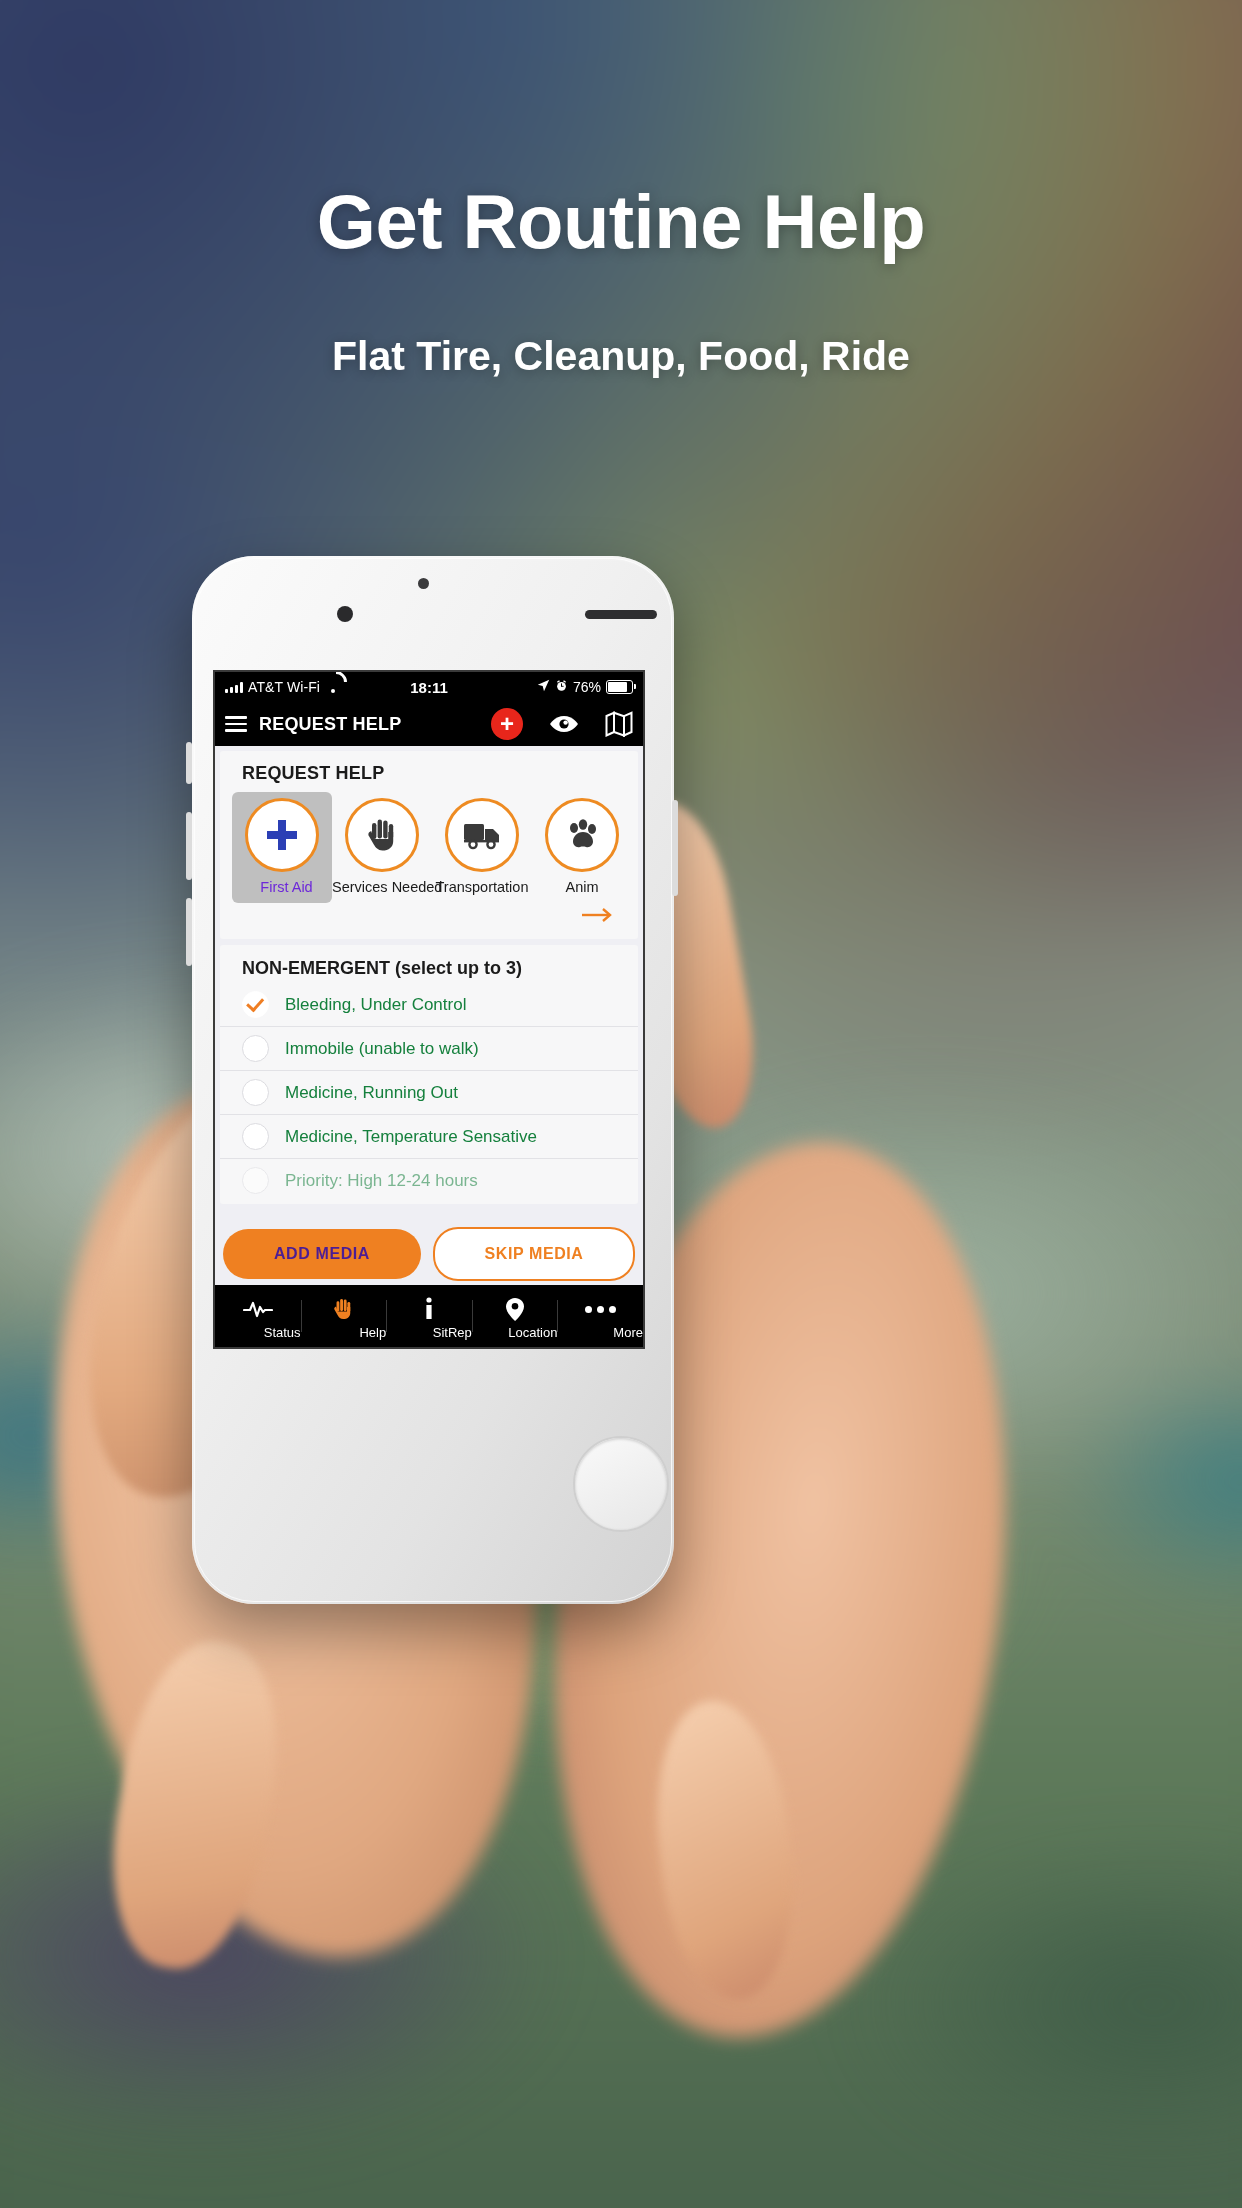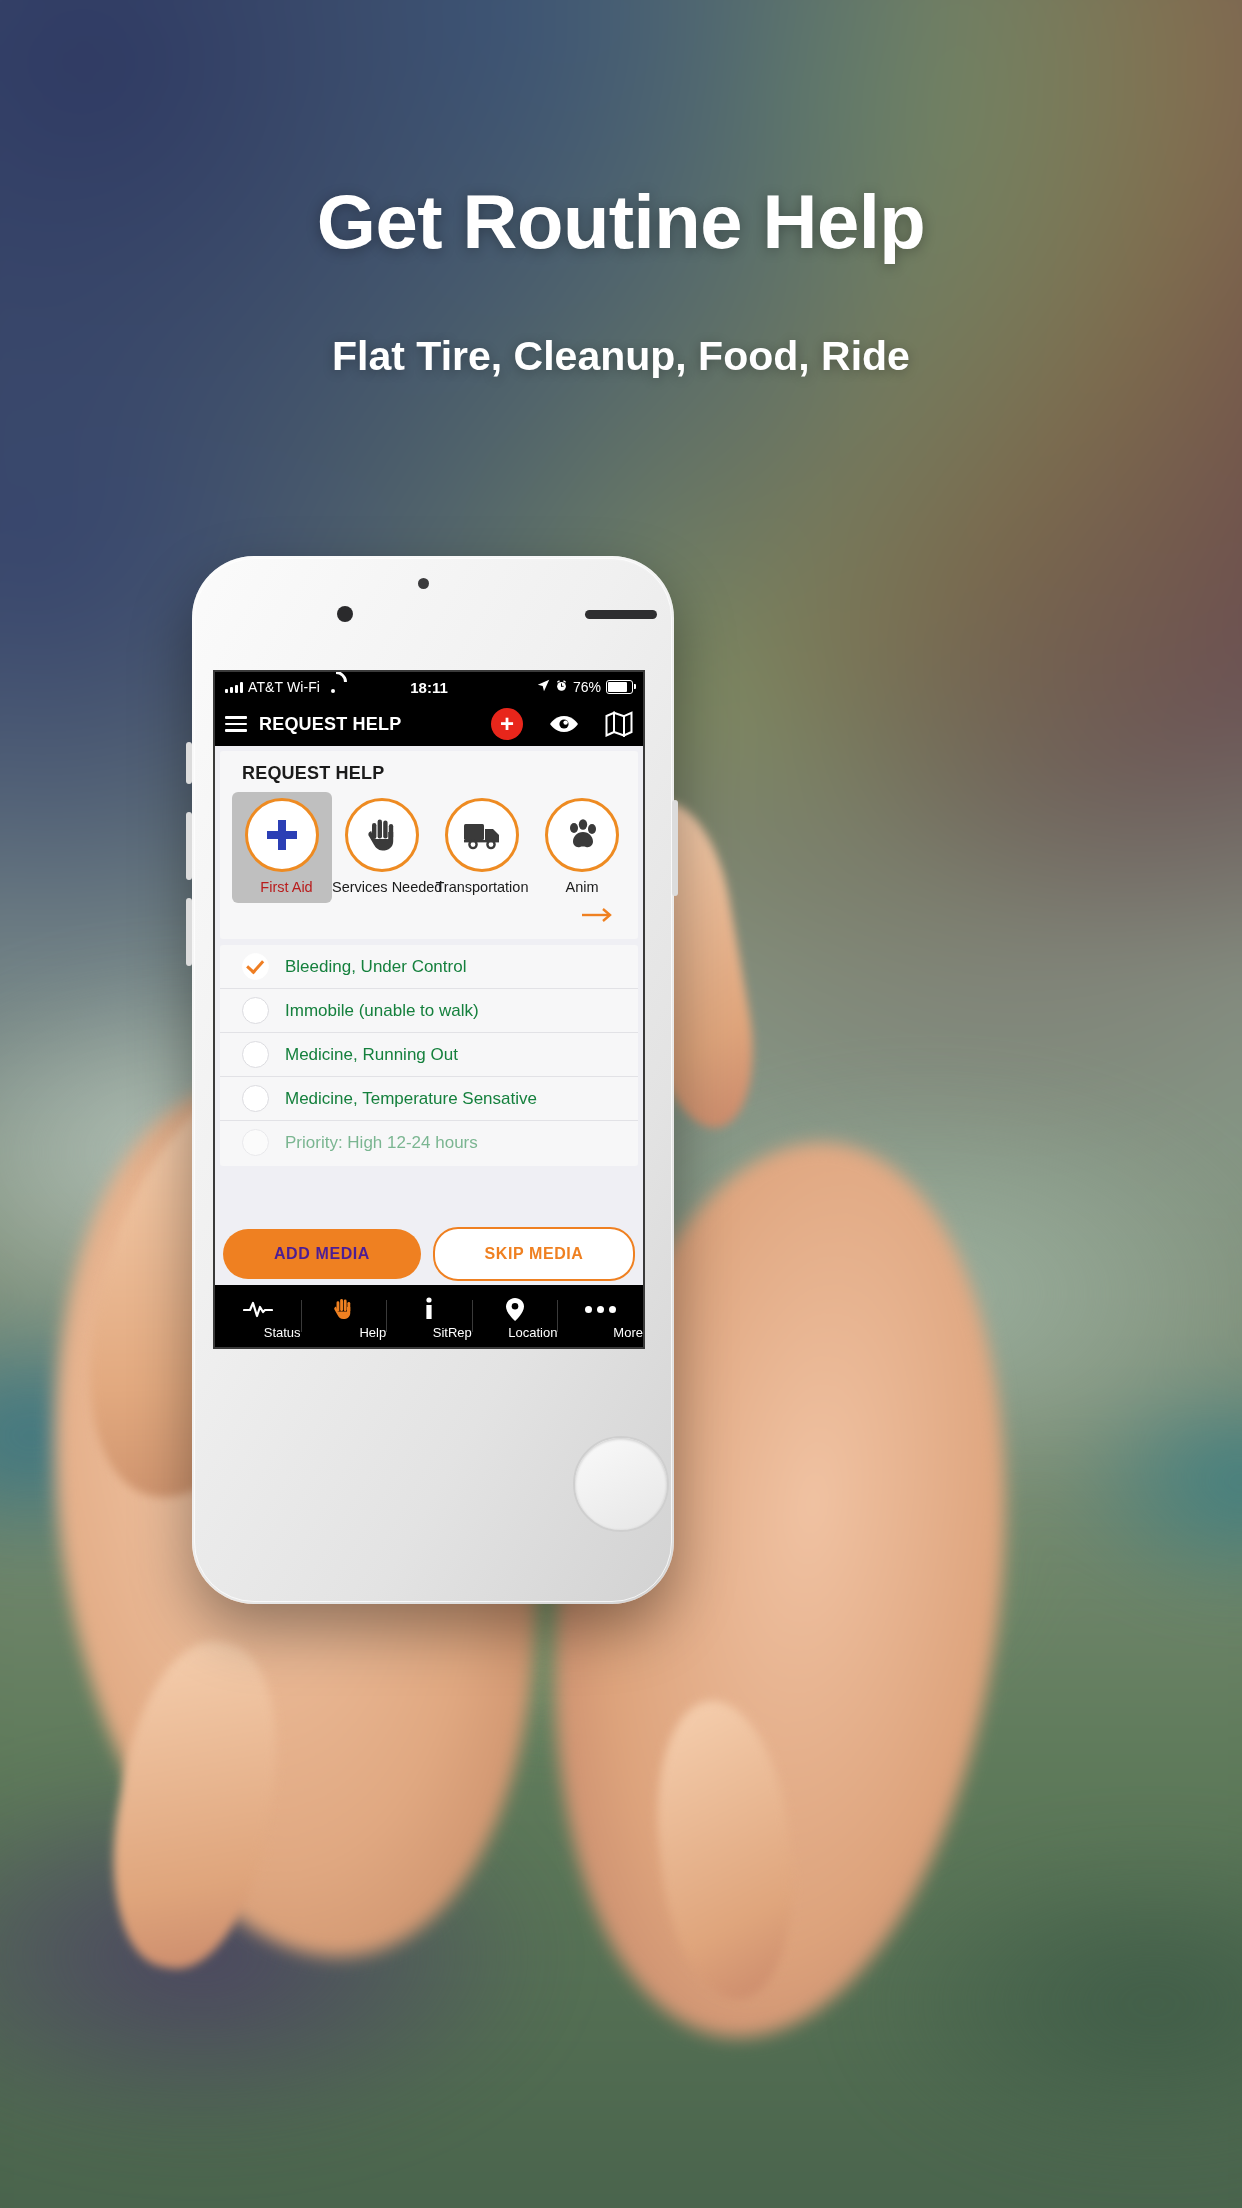--- a/index.html
+++ b/index.html
@@ -160,21 +160,21 @@
   .cats{display:flex;align-items:flex-start;padding:0 0 0 12px;overflow:hidden;}
   .cat{
     width:100px;flex:0 0 auto;text-align:center;padding:6px 0 8px 0;border-radius:6px;
   }
   .cat.selected{background:#bfbfbf;}
   .circ{
     width:68px;height:68px;border-radius:50%;background:#fff;border:3px solid #ee8b22;
     margin:0 auto 7px auto;display:flex;align-items:center;justify-content:center;
   }
   .cat-label{font-size:14.5px;color:#1b1b1b;white-space:nowrap;}
-  .cat.selected .cat-label{color:#b91c1c;margin-left:9px;}
+  .cat.selected .cat-label{color:#6d28d9;margin-left:9px;}
   .arrow-row{text-align:right;padding:2px 24px 10px 0;}
   .arrow-row svg{display:inline-block;}
 
   
   .check-card{background:#f7f7f8;margin:6px 5px 0 5px;border-radius:3px;padding-bottom:2px;}
   .check-title{font-size:18px;font-weight:bold;color:#1b1b1b;padding:13px 0 4px 22px;}
   .citem{display:flex;align-items:center;gap:16px;padding:8px 0 8px 22px;border-bottom:1px solid #e2e2e6;}
   .citem:last-child{border-bottom:none;}
   .cbox{width:25px;height:25px;border-radius:50%;background:#fff;border:1px solid #dcdce0;flex:0 0 auto;display:flex;align-items:center;justify-content:center;}
   .cbox.on{border-color:#fff;}
@@ -364,20 +364,21 @@
     </div>
     <div class="arrow-row">
       <svg width="34" height="20" viewBox="0 0 34 20">
         <path d="M2 10 H29" stroke="#ef8021" stroke-width="2.4" fill="none"></path>
         <path d="M23 4 L30 10 L23 16" stroke="#ef8021" stroke-width="2.4" fill="none"></path>
       </svg>
     </div>
   </div>
 
   <div class="check-card">
+    <div class="check-title">NON-EMERGENT (select up to 3)</div>
 
     <div class="citem">
       <span class="cbox on"></span>
       <span class="clabel">Bleeding, Under Control</span>
     </div>
     <div class="citem">
       <span class="cbox"></span>
       <span class="clabel">Immobile (unable to walk)</span>
     </div>
     <div class="citem">

